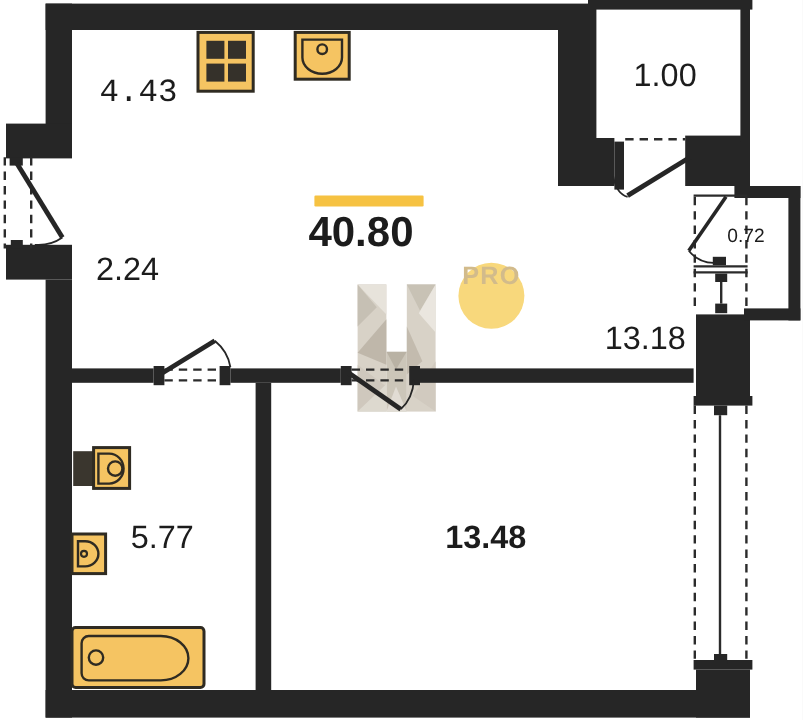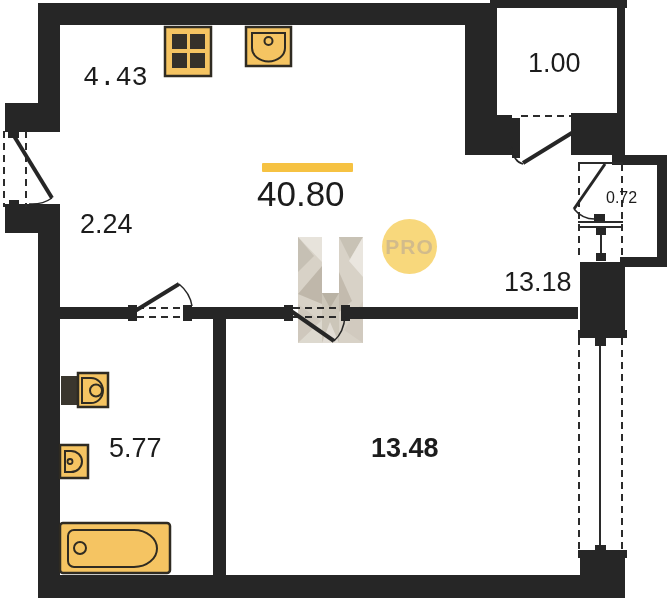--- a/index.html
+++ b/index.html
@@ -17,28 +17,28 @@
     font-family:"Liberation Sans", sans-serif;
     border-right:1px solid #e0e0e0;
   }
   .wall{position:absolute;background:var(--wall);z-index:2;}
   svg.layer{position:absolute;left:0;top:0;z-index:3;}
   svg.under{position:absolute;left:0;top:0;z-index:1;}
   .lbl{
     position:absolute;z-index:4;color:var(--ink);
     font-size:27px;line-height:1;white-space:nowrap;
   }
-  .lbl.total{font-size:35px;font-weight:normal;letter-spacing:0px;}
+  .lbl.total{font-size:35px;font-weight:bold;letter-spacing:0px;}
   .accent-bar{
     position:absolute;left:262px;top:163px;width:91px;height:9px;
     background:var(--accent);z-index:4;border-radius:1px;
   }
   .pro-badge{
     position:absolute;left:382px;top:219px;width:55px;height:55px;border-radius:50%;
-    background:var(--badge-bg);z-index:4;display:flex;align-items:center;justify-content:center;
+    background:var(--badge-bg);z-index:4;display:flex;align-items:flex-start;justify-content:center;
   }
   .pro-badge span{
     color:var(--badge-text);font-size:21px;font-weight:bold;letter-spacing:1px;
   }
 </style>
 </head>
 <body>
 
 <div id="plan">
 

